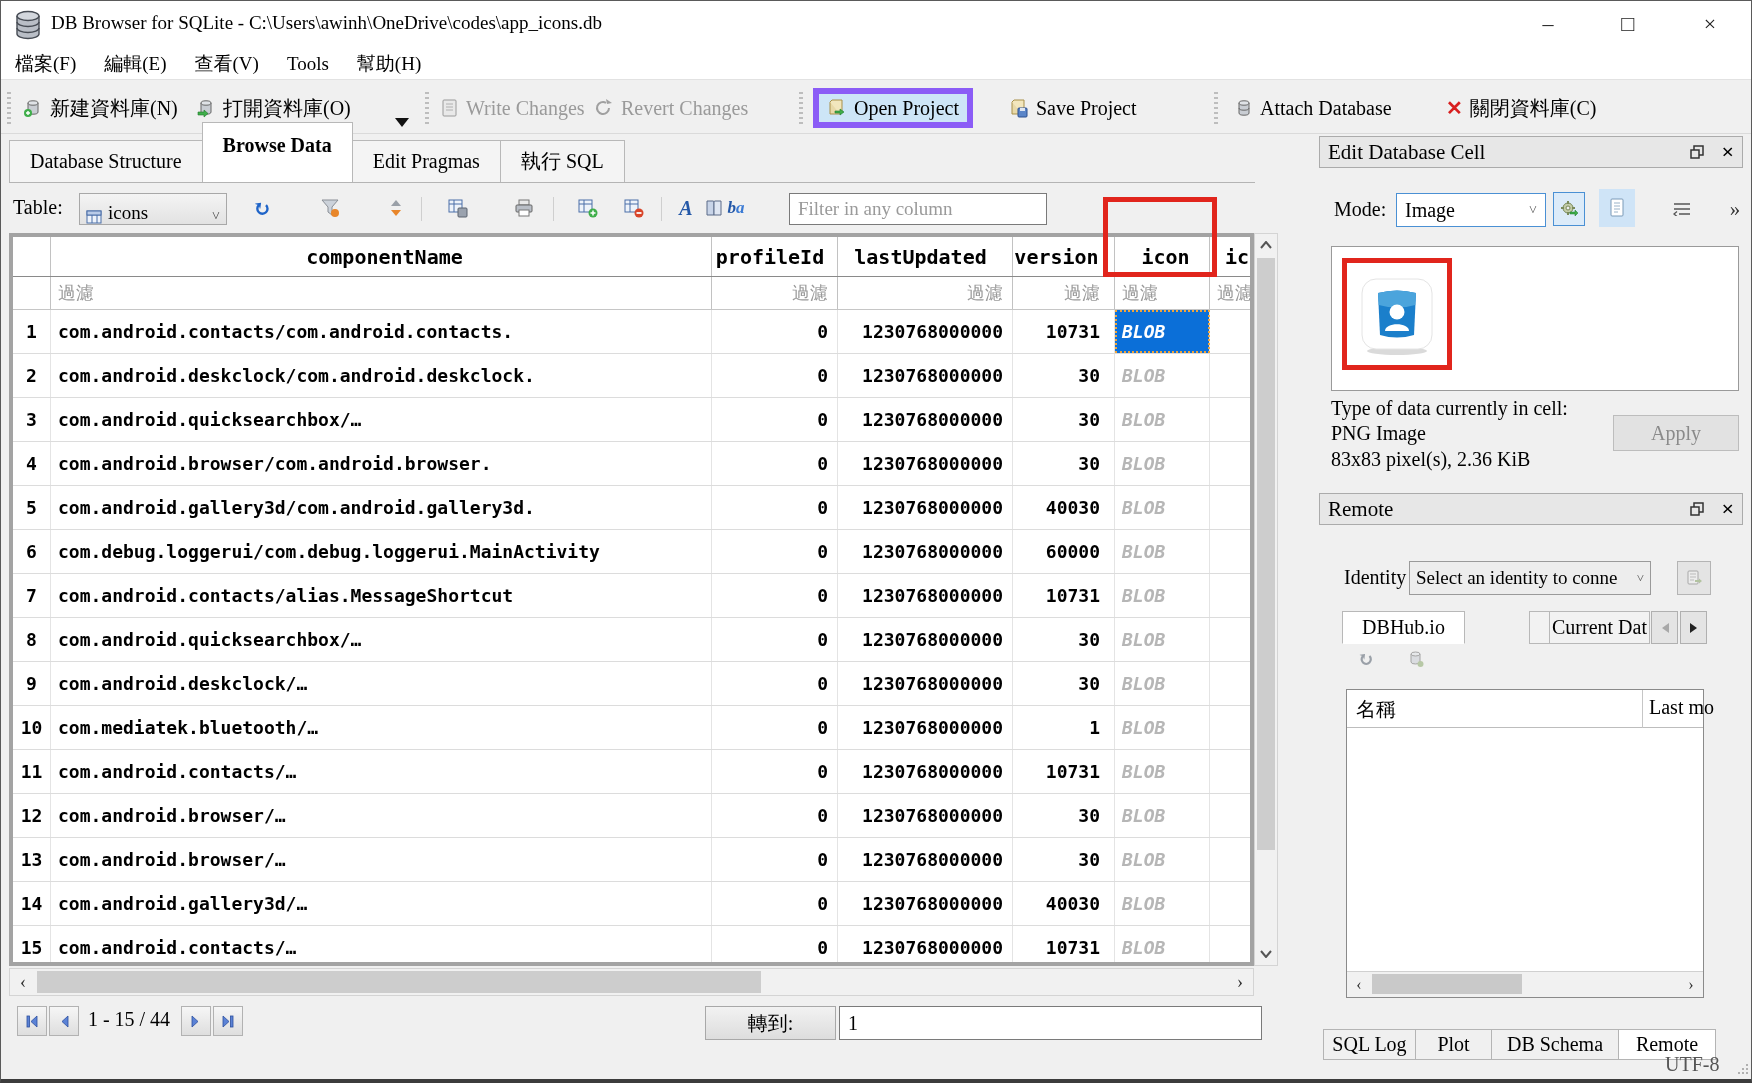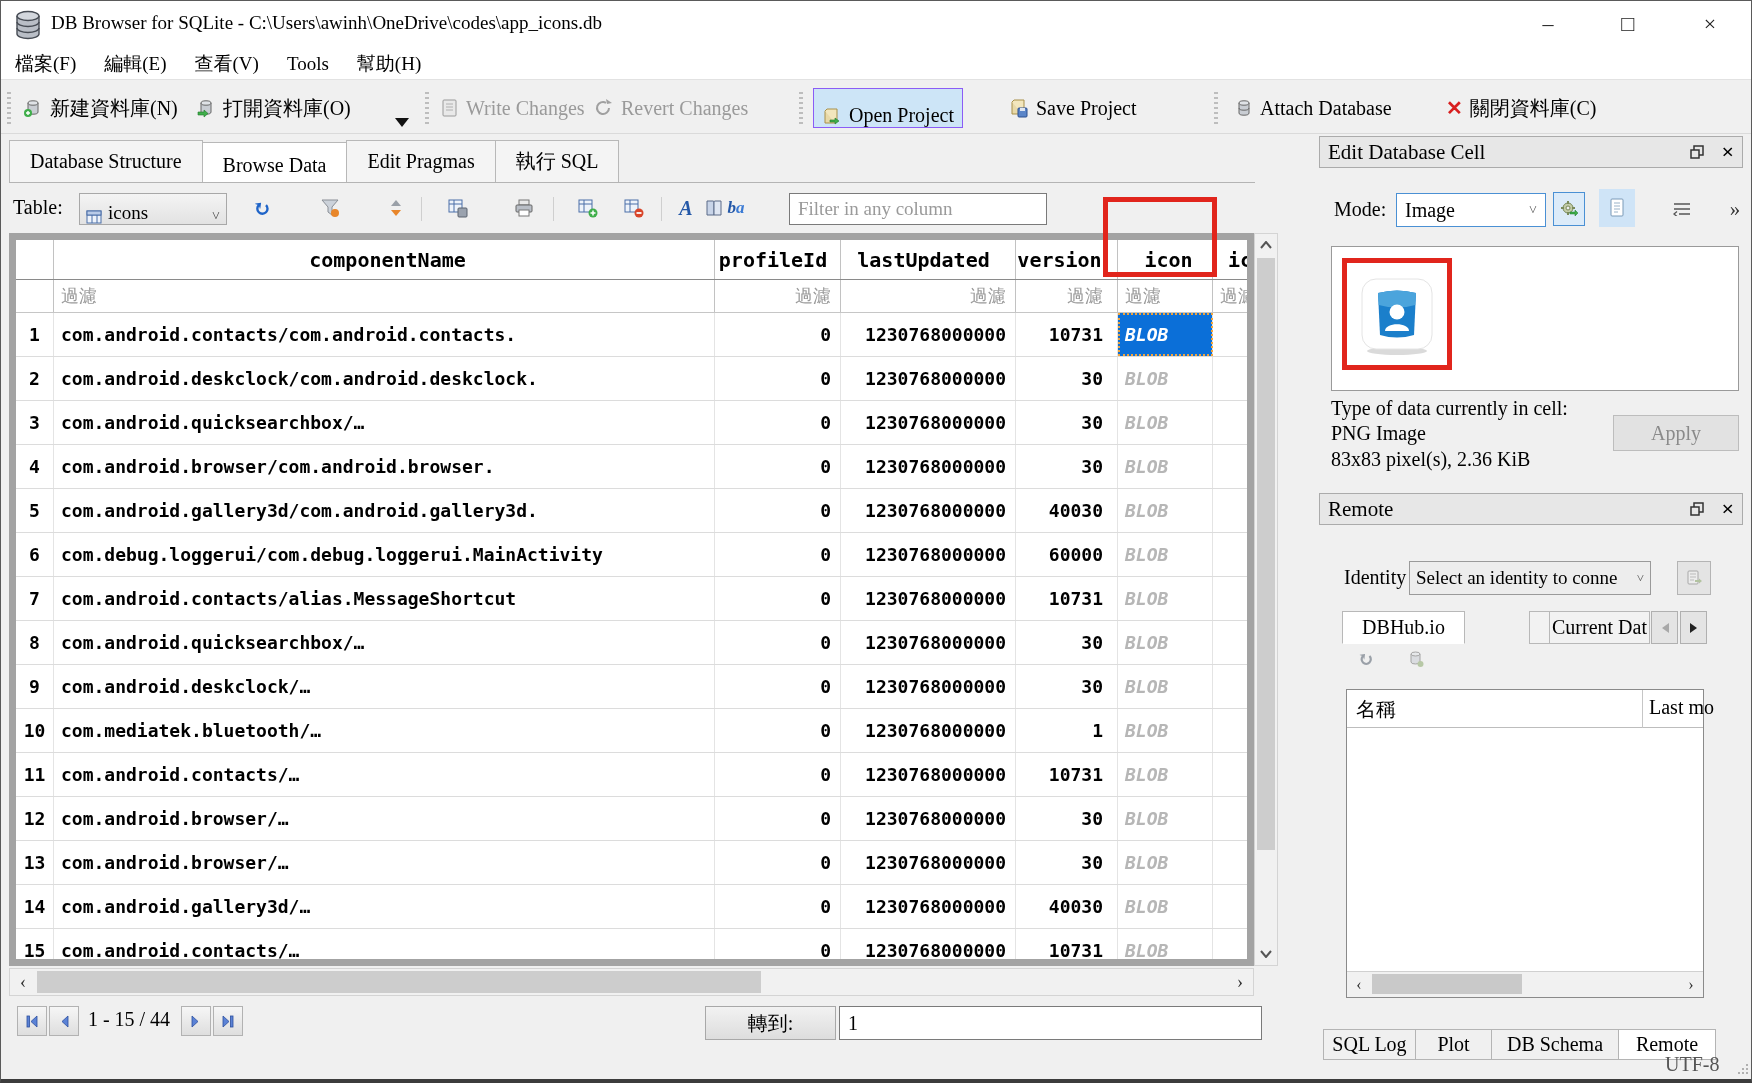--- a/index.html
+++ b/index.html
@@ -16,41 +16,41 @@
 
   
   .menubar{position:absolute;left:0;top:48px;width:100%;height:30px;background:#fff;display:flex;align-items:center;font-size:19px;}
   .menu-item{padding:0 14px;height:100%;display:flex;align-items:center;}
 
   
   .toolbar{position:absolute;left:0;top:78px;width:100%;height:55px;background:#f0f0f0;border-top:1px solid #e2e2e2;border-bottom:1px solid #dadada;}
   .tgrip{position:absolute;top:12px;width:4px;height:32px;background:repeating-linear-gradient(#bdbdbd 0 2px,transparent 2px 5px);}
   .tbtn{position:absolute;top:8px;height:40px;display:flex;align-items:center;gap:7px;font-size:20px;padding:0 8px;white-space:nowrap;}
   .tbtn.disabled{color:#9a9a9a;}
-  .tbtn.hl{background:#cde5f7;border:1px solid #8b5cf6;align-items:flex-end;}
+  .tbtn.hl{background:#cde5f7;border:6px solid #8b5cf6;}
   .drop-arrow{position:absolute;left:394px;top:38px;width:0;height:0;border-left:7px solid transparent;border-right:7px solid transparent;border-top:9px solid #111;}
   .redx{color:#d81e1e;font-weight:bold;font-size:20px;}
 
   
   .tabbar{position:absolute;left:8px;top:136px;width:1246px;height:46px;border-bottom:1px solid #b4b4b4;display:flex;align-items:flex-end;}
   .mtab{height:42px;line-height:40px;padding:0 20px;border:1px solid #b8b8b8;border-bottom:none;background:#f4f4f4;font-size:20px;margin-right:-1px;}
-  .mtab.active{background:#fff;height:40px;line-height:44px;position:relative;z-index:2;}
+  .mtab.active{background:#fff;height:60px;line-height:44px;position:relative;z-index:2;font-weight:bold;}
 
   
   .controls{position:absolute;left:8px;top:186px;width:1246px;height:46px;font-size:20px;}
   .ctl-label{position:absolute;left:4px;top:9px;}
   .table-select{position:absolute;left:70px;top:6px;width:148px;height:32px;background:linear-gradient(#f4f4f4,#e2e2e2);border:1px solid #a8a8a8;display:flex;align-items:flex-end;padding:0 6px;gap:6px;font-size:19px;}
   .table-select .car{margin-left:auto;color:#444;font-size:14px;}
   .mini{position:absolute;top:8px;width:26px;height:26px;display:flex;align-items:center;justify-content:center;}
   .csep{position:absolute;top:10px;width:1px;height:24px;background:#cfcfcf;}
   .filter-input{position:absolute;left:780px;top:6px;width:258px;height:32px;border:1px solid #7a7a7a;background:#fff;font-family:var(--serif);font-size:19px;color:#333;padding:0 8px;}
   .filter-input::placeholder{color:#9a9a9a;}
 
   
-  .grid{position:absolute;left:8px;top:232px;width:1245px;height:733px;background:#fff;border:7px solid #a3a3a3;overflow:hidden;font-family:var(--mono);}
+  .grid{position:absolute;left:8px;top:232px;width:1245px;height:733px;background:#fff;border:4px solid #a3a3a3;overflow:hidden;font-family:var(--mono);}
   .ghead{display:flex;height:40px;border-bottom:1px solid #8a8a8a;font-weight:bold;font-size:20px;background:#fff;}
   .ghead .cell{display:flex;align-items:center;justify-content:center;border-right:1px solid #c2c2c2;overflow:hidden;}
   .gfilter{display:flex;height:33px;border-bottom:1px solid #c6c6c6;}
   .gfilter .cell{display:flex;align-items:center;border-right:1px solid #c2c2c2;color:#9a9a9a;font-family:var(--serif);font-size:18px;padding-left:7px;overflow:hidden;white-space:nowrap;}
   .trow{display:flex;height:44px;border-bottom:1px solid #dcdcdc;font-size:18px;font-weight:bold;}
   .trow .cell{display:flex;align-items:center;border-right:1px solid #e4e4e4;overflow:hidden;white-space:nowrap;}
   .c-num{width:38px;flex:none;justify-content:center;}
   .c-name{width:661px;flex:none;padding-left:7px;}
   .c-pid{width:126px;flex:none;justify-content:flex-end;padding-right:9px;}
   .c-lu{width:175px;flex:none;justify-content:flex-end;padding-right:9px;}

